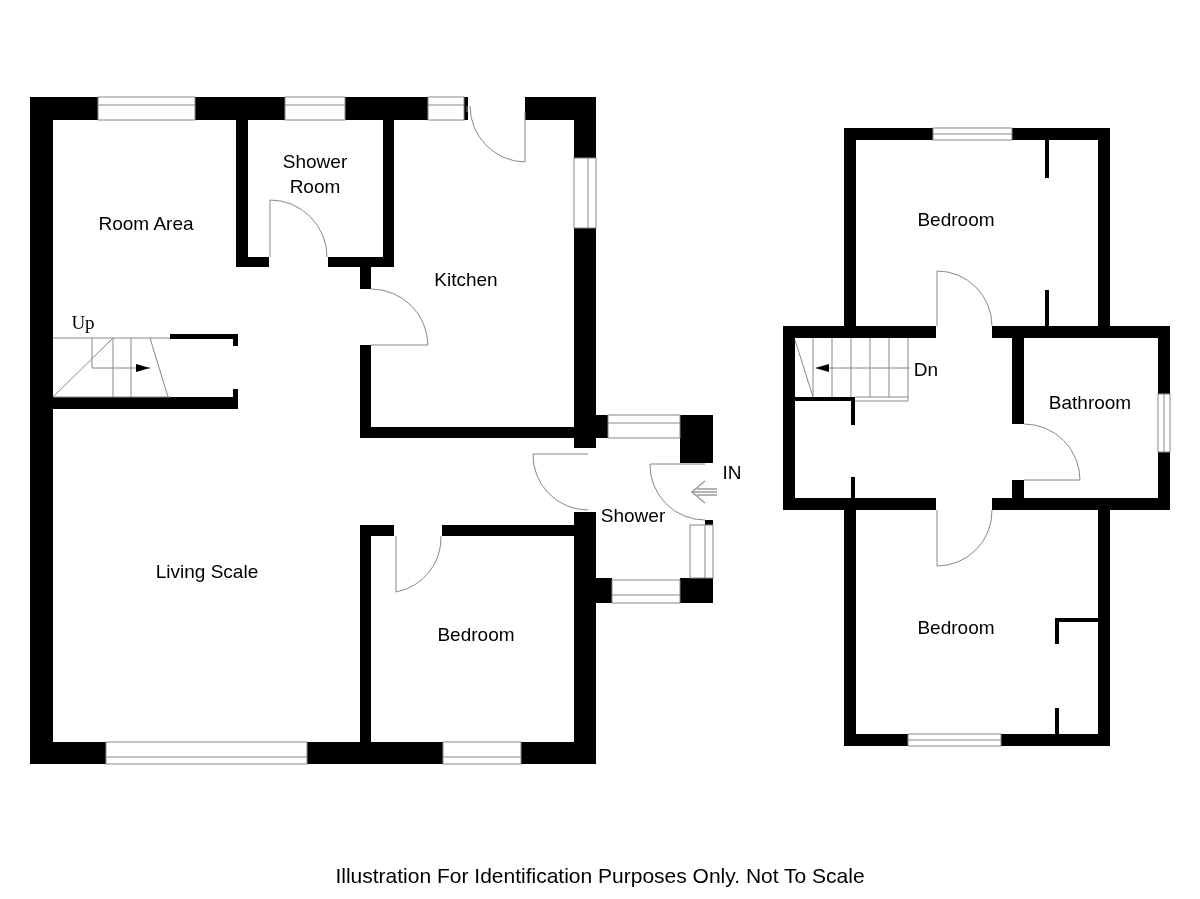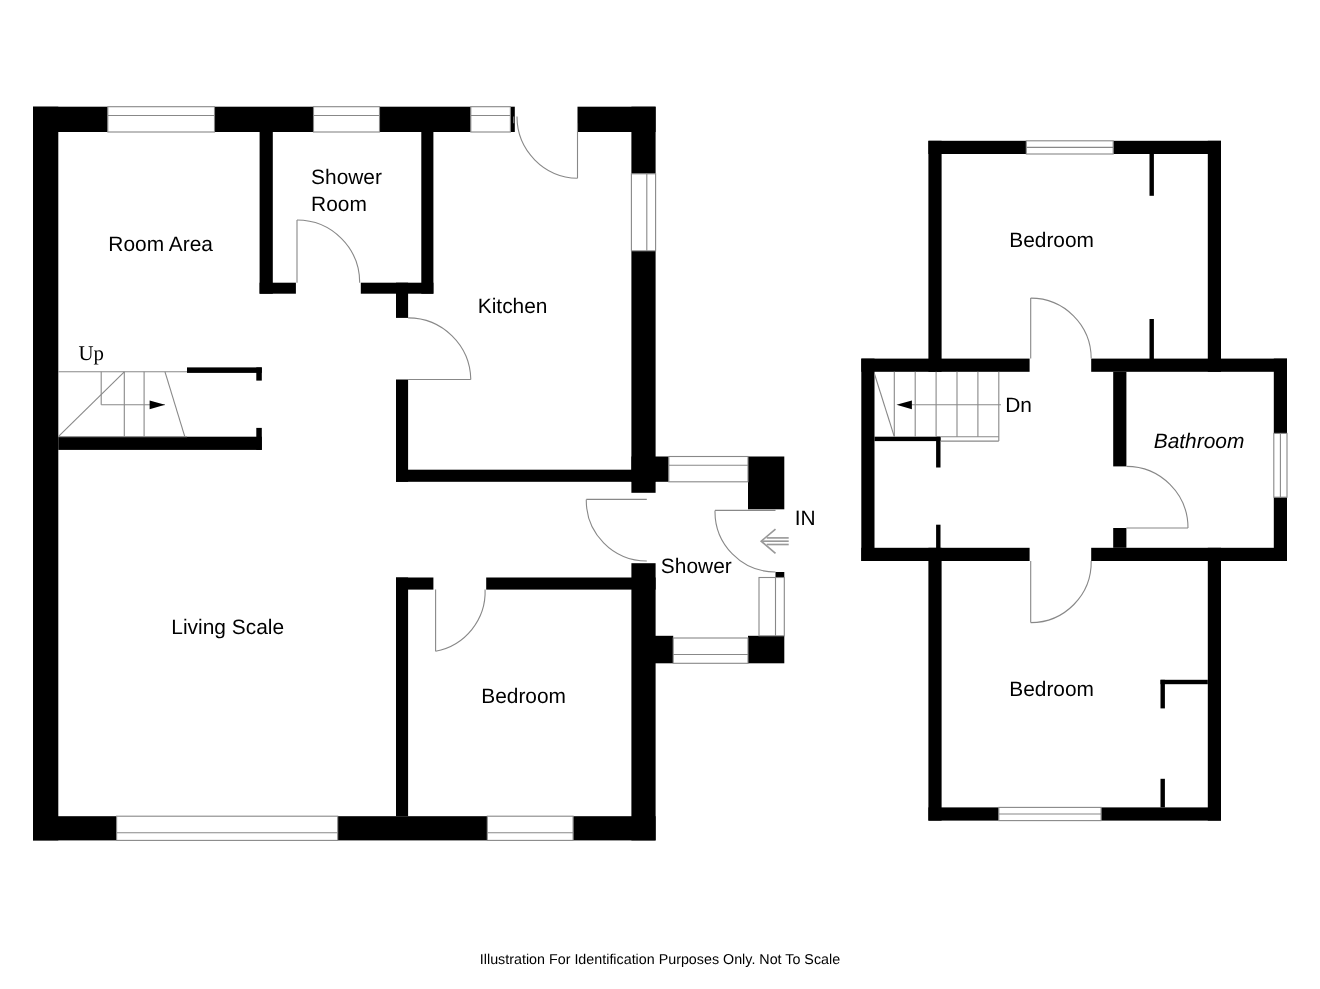--- a/index.html
+++ b/index.html
@@ -1,19 +1,19 @@
 <!DOCTYPE html>
 <html><head>
 <meta charset="utf-8">
 <style>
   html, body { margin: 0; padding: 0; background: #ffffff; }
   body { width: 1200px; height: 899px; position: relative; overflow: hidden; font-family: "Liberation Sans", sans-serif; }
   svg#plan { position: absolute; left: 0; top: 0; }
-  .label { position: absolute; color: #000; font-size: 19px; line-height: 25px; white-space: nowrap; transform: translate(-50%, -50%); font-family: "Liberation Sans", sans-serif; }
-  .caption { position: absolute; left: 0; width: 1200px; top: 864px; text-align: center; font-size: 13px; color: #000; font-family: "Liberation Sans", sans-serif; }
+  .label { position: absolute; color: #000; font-size: 19px; text-align: center; line-height: 25px; white-space: nowrap; transform: translate(-50%, -50%); font-family: "Liberation Sans", sans-serif; }
+  .caption { position: absolute; left: 0; width: 1200px; top: 864px; text-align: center; font-size: 21px; color: #000; font-family: "Liberation Sans", sans-serif; }
 </style>
 </head>
 <body>
 
 <svg id="plan" width="1200" height="899" viewBox="0 0 1200 899">
 
   <g fill="#000">
 
     <rect x="30" y="97" width="68" height="23"></rect>
     <rect x="195" y="97" width="90" height="23"></rect>
@@ -195,17 +195,17 @@
 <div class="label" style="left:315px; top:174px; white-space:pre-line;">Shower
 Room</div>
 <div class="label" style="left:466px; top:279px;">Kitchen</div>
 <div class="label" style="left:207px; top:571px;">Living Scale</div>
 <div class="label" style="left:476px; top:634px;">Bedroom</div>
 <div class="label" style="left:633px; top:515px;">Shower</div>
 <div class="label" style="left:83px; top:322px;font-family:Liberation Serif, serif;">Up</div>
 <div class="label" style="left:732px; top:472px;">IN</div>
 
 <div class="label" style="left:956px; top:219px;">Bedroom</div>
-<div class="label" style="left:1090px; top:402px;font-style:italic;">Bathroom</div>
+<div class="label" style="left:1090px; top:402px;">Bathroom</div>
 <div class="label" style="left:956px; top:627px;">Bedroom</div>
 <div class="label" style="left:926px; top:369px;">Dn</div>
 
 <div class="caption">Illustration For Identification Purposes Only. Not To Scale</div>
 
 </body></html>

